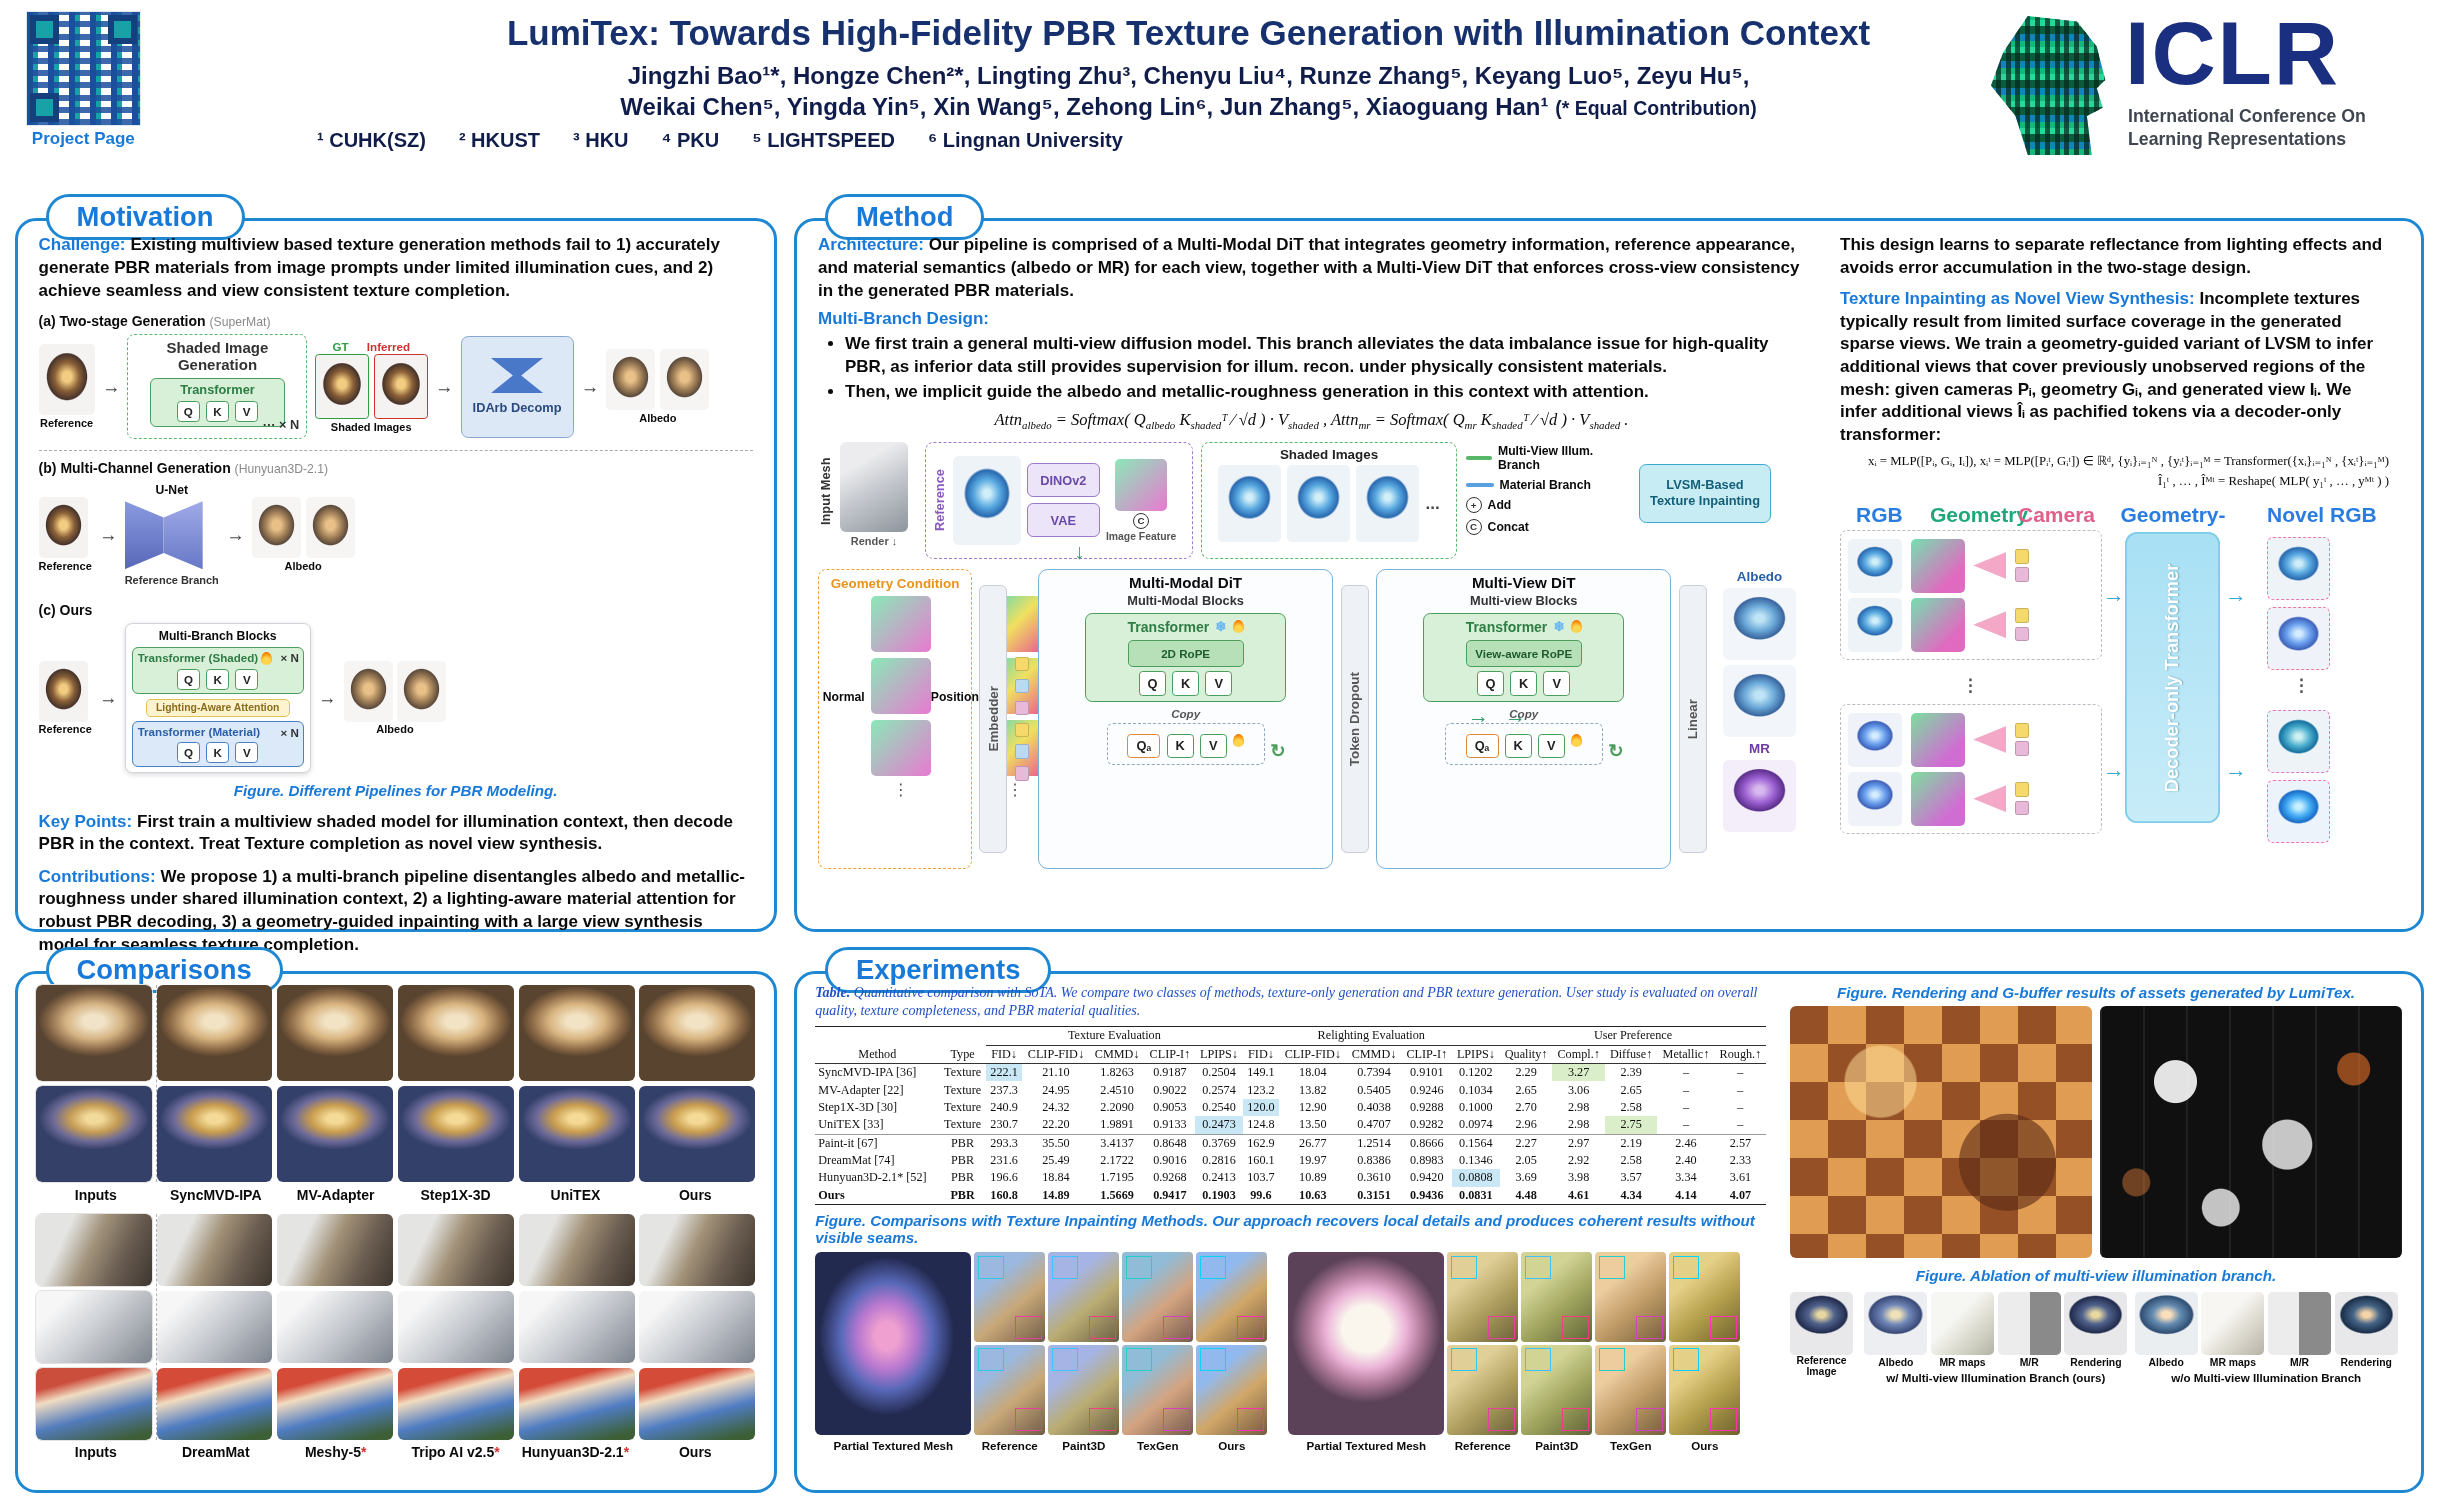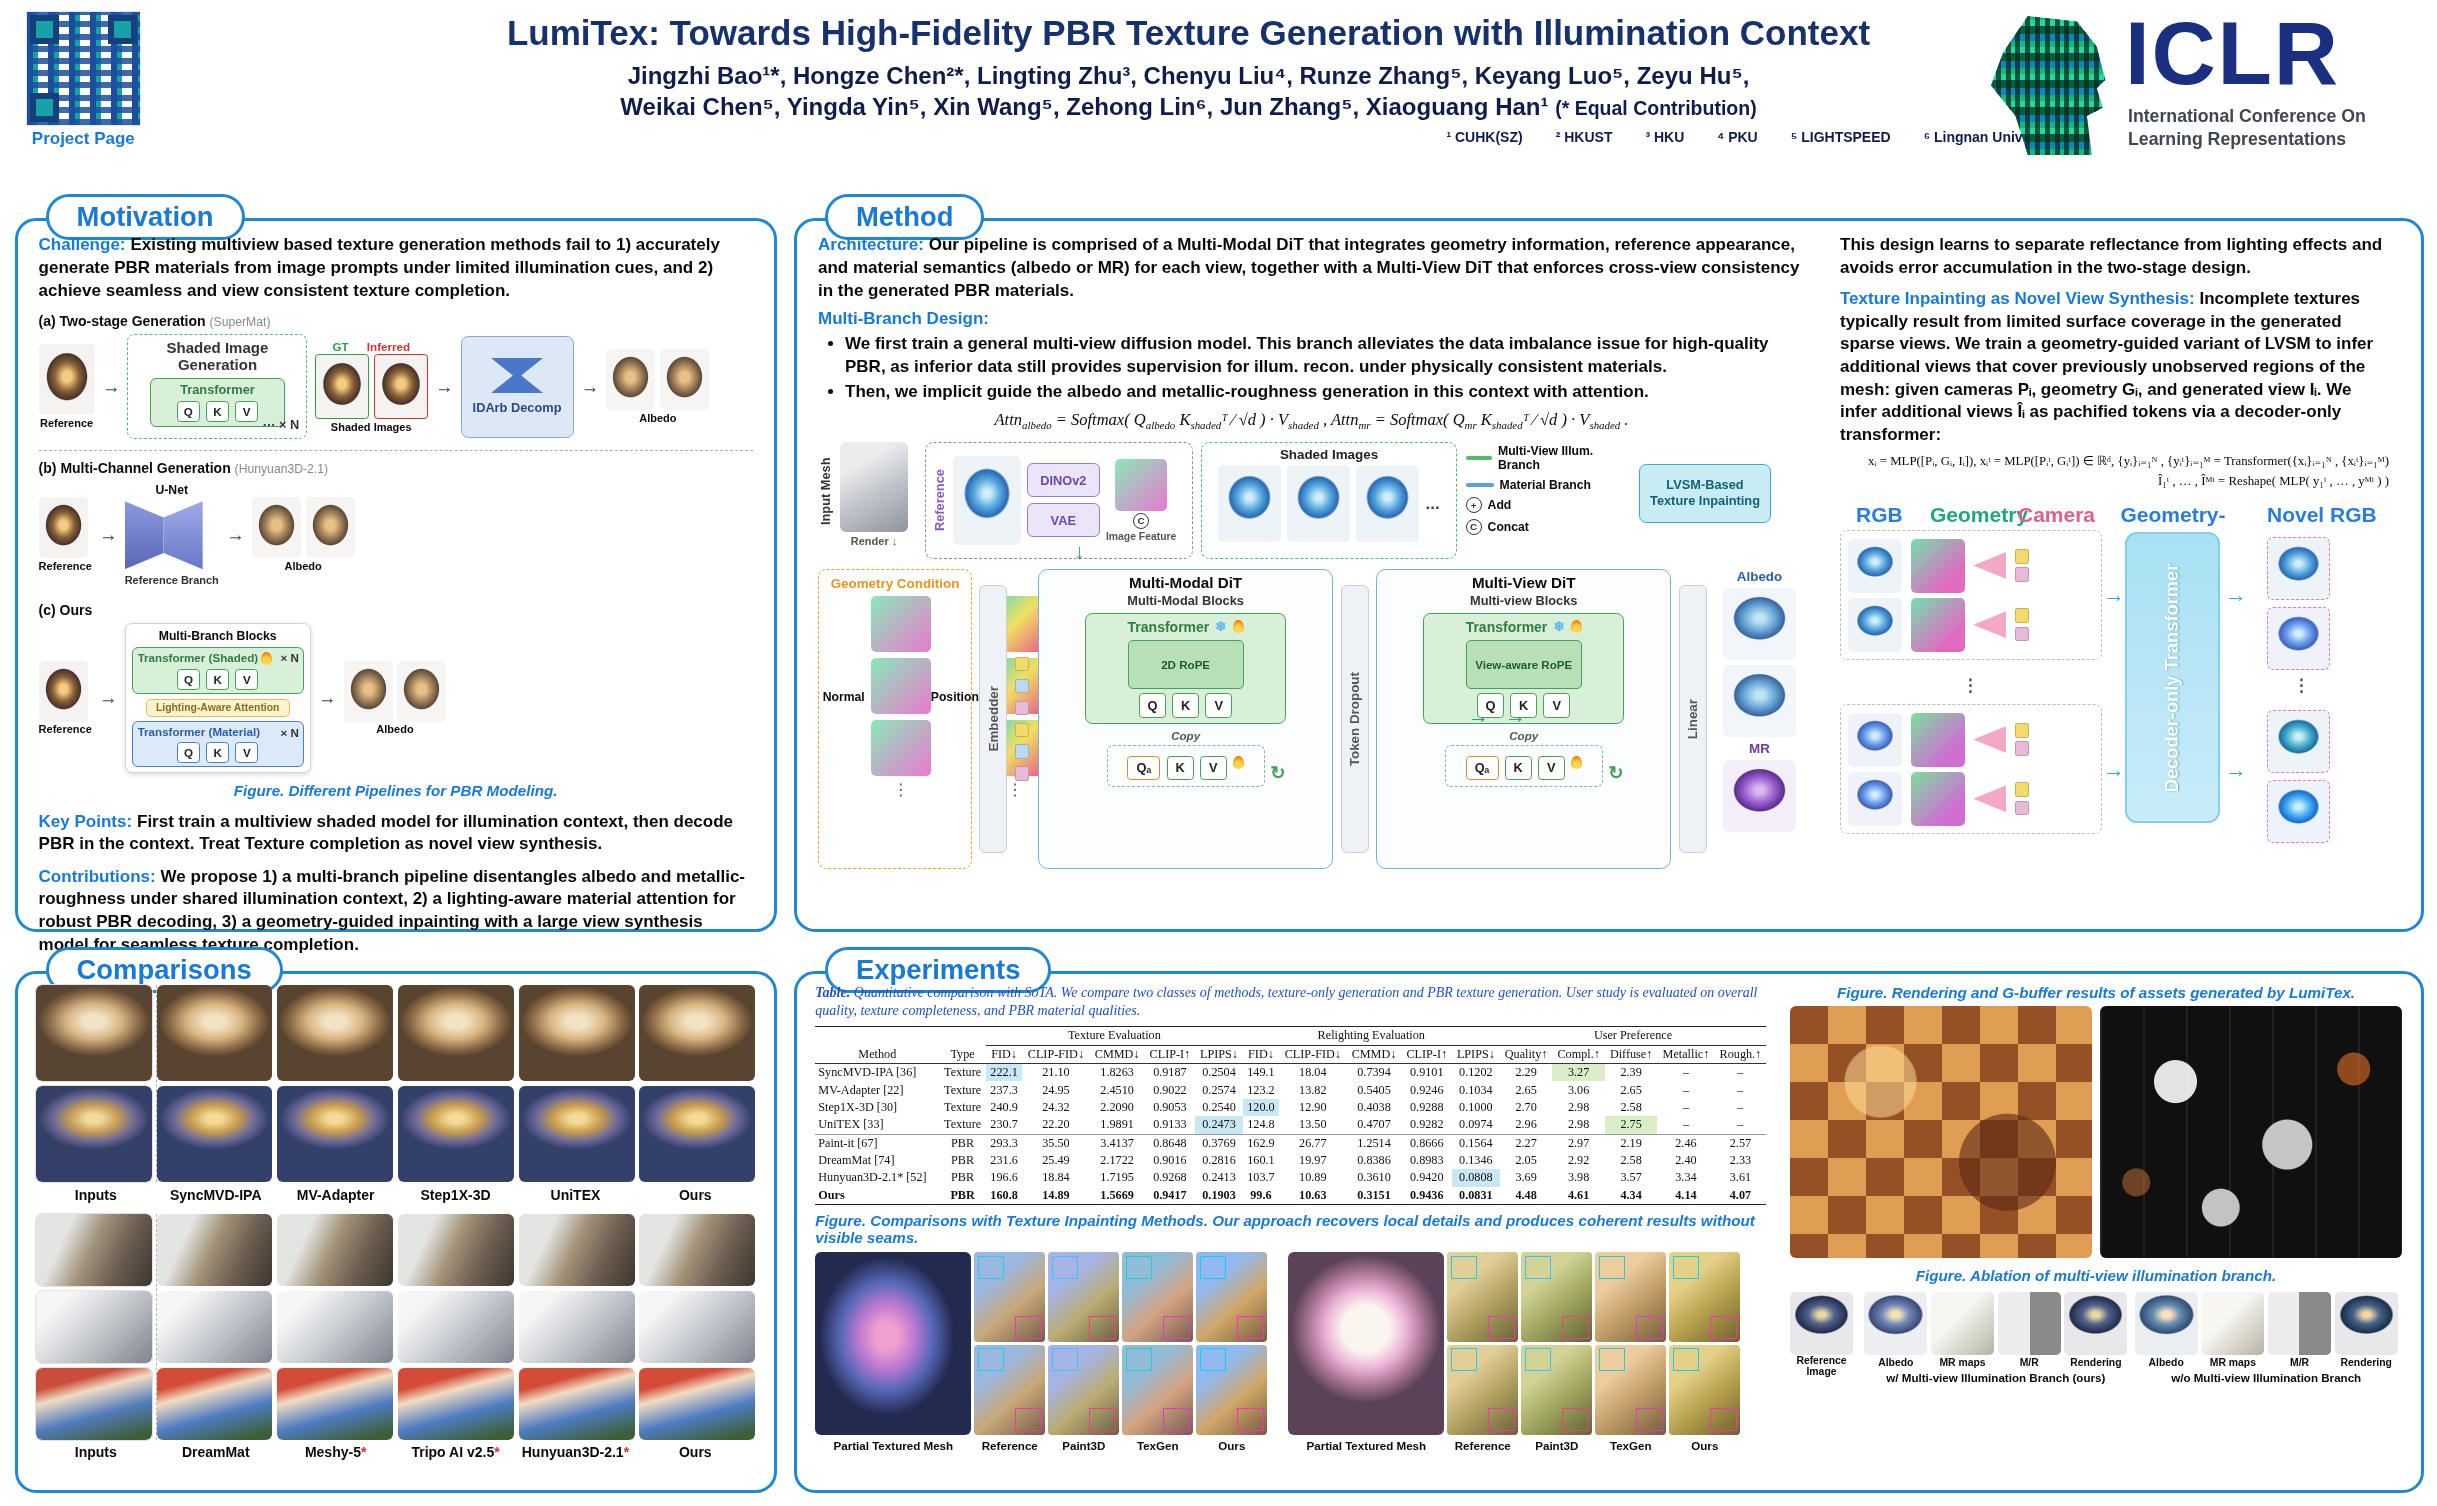--- a/index.html
+++ b/index.html
@@ -11,21 +11,21 @@
   background:
    repeating-linear-gradient(0deg, rgba(27,79,158,.85) 0 6.1px, transparent 6.1px 12.2px),
    repeating-linear-gradient(90deg, #1b4f9e 0 6.1px, #18a2a8 6.1px 11px, #ffffff 11px 21px);
   outline:1.2px solid #e2e8f2; }
 .qr .fnd { position:absolute; width:29px; height:29px; border:6.1px solid #15407e; background:#18a2a8; }
 .qr .f1 { left:3px; top:3px; } .qr .f2 { right:3px; top:3px; } .qr .f3 { left:3px; bottom:3px; }
 .qr-cap { position:absolute; left:18.3px; top:129px; width:130px; text-align:center; font-size:17px; font-weight:bold; color:#1879d8; }
 .title { position:absolute; left:317px; right:378px; top:13.4px; text-align:center; font-size:35px; font-weight:bold; color:#17316f; }
 .authors { position:absolute; left:317px; right:378px; top:61px; text-align:center; font-size:24px; font-weight:600; color:#101c4a; line-height:1.28; }
 .authors .eqc { font-size:19.5px; }
-.affils { position:absolute; left:317px; right:378px; top:129px; display:flex; justify-content:flex-end; gap:33px; font-size:14px; font-weight:600; color:#101c4a; }
+.affils { position:absolute; left:317px; right:378px; top:129px; display:flex; justify-content:flex-start; gap:33px; font-size:20px; font-weight:600; color:#101c4a; }
 .iclr-head { position:absolute; left:1986px; top:16px; width:123px; height:139px;
   clip-path:polygon(34% 0, 74% 4%, 90% 22%, 97% 46%, 90% 52%, 95% 66%, 82% 72%, 86% 100%, 34% 100%, 24% 72%, 4% 50%, 14% 26%);
   background:
    repeating-linear-gradient(90deg, rgba(6,40,30,.72) 0 4.9px, transparent 4.9px 9.8px),
    repeating-linear-gradient(0deg, #14b87c 0 6.1px, #0f85b8 6.1px 13.4px, #0a5c3c 13.4px 21px, #27d89a 21px 27px); }
 .iclr-word { position:absolute; left:2125px; top:2.4px; font-size:89px; font-weight:bold; color:#1b2f80; letter-spacing:1.8px; }
 .iclr-sub { position:absolute; left:2128px; top:105px; font-size:17.7px; color:#3f4650; line-height:1.32; font-weight:600; }
 
 
 .panel { position:absolute; background:#fff; border:3px solid #1e88d2; border-radius:21px; }
@@ -150,21 +150,21 @@
 .vbar { width:28px; align-self:center; height:268px; background:#eef1f6; border:1.2px solid #c8cdd6; border-radius:6.1px; display:flex; align-items:center; justify-content:center; }
 .vbar .vtext { font-size:13.4px; font-weight:600; color:#555; }
 .tokcol { width:16px; align-self:center; display:flex; flex-direction:column; gap:7.3px; }
 .tok { width:14.6px; height:14.6px; border-radius:2.4px; border:0.6px solid rgba(0,0,0,.18); }
 .tok-y { background:#f6d96b; } .tok-b { background:#bcd9f2; } .tok-p { background:#e9b9d9; }
 .dit { flex:1; border:1.8px solid #7ab0d8; border-radius:9.8px; background:#fbfdff; position:relative; padding-top:23px; }
 .dit-title { position:absolute; top:3.7px; left:0; right:0; text-align:center; font-size:15.2px; font-weight:bold; }
 .blocks-lbl { text-align:center; font-size:12.8px; font-weight:600; color:#333; margin-bottom:4.9px; }
 .tfm { width:201px; margin:0 auto; background:#d8efd8; border:1.8px solid #4a9e5c; border-radius:7.3px; padding:4.9px 6.1px; }
 .tfm-title-row { display:flex; justify-content:center; gap:6.1px; align-items:center; font-size:14px; font-weight:bold; color:#2e7d44; }
-.rope { width:116px; margin:4.9px auto; background:#b8e0b8; border:1.2px solid #4a9e5c; border-radius:4.9px; font-size:11.6px; text-align:center; padding:17px 0; color:#1e5c30; font-weight:600; }
+.rope { width:116px; margin:4.9px auto; background:#b8e0b8; border:1.2px solid #4a9e5c; border-radius:4.9px; font-size:11.6px; text-align:center; padding:6px 0; color:#1e5c30; font-weight:600; }
 .copy-clu { width:158px; margin:21px auto 0; border:1.5px dashed #90a8c0; border-radius:6.1px; padding:6.1px; position:relative; }
 .copy-lbl { position:absolute; top:-17px; left:50%; transform:translateX(-50%); font-size:11.6px; color:#555; font-weight:600; font-style:italic; }
 .cyc { position:absolute; right:-22px; top:40%; font-size:18.3px; color:#4a9e5c; font-weight:bold; }
 .outputs { width:91px; display:flex; flex-direction:column; align-items:center; gap:4.3px; }
 .out-h { font-size:13.4px; font-weight:bold; color:#2a5fa8; }
 .out-h.mr { color:#7038a8; }
 .out-thumb { width:73px; height:72px; border-radius:6.1px; }
 .g-albedo { background:radial-gradient(closest-side at 50% 42%, #bfe4f5 0 12%, #6aa8d8 42%, #39659e 68%, transparent 72%), #f2f6fa; }
 .g-mr { background:radial-gradient(closest-side at 50% 42%, #d9b8ef 0 12%, #9a5fd0 42%, #5c2f8c 68%, transparent 72%), #f4eefa; }
 .flow-ar { position:absolute; font-size:21px; font-weight:bold; color:#3a9e6c; }

